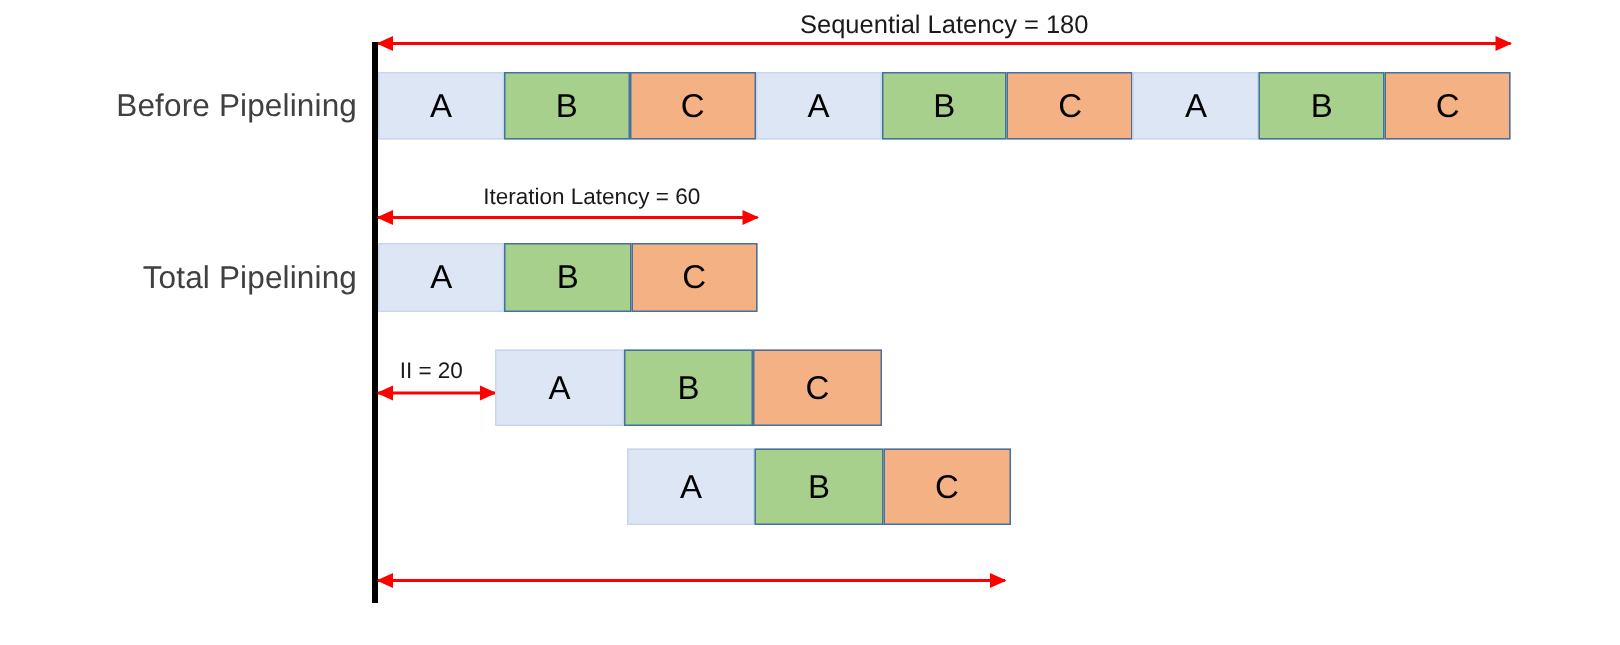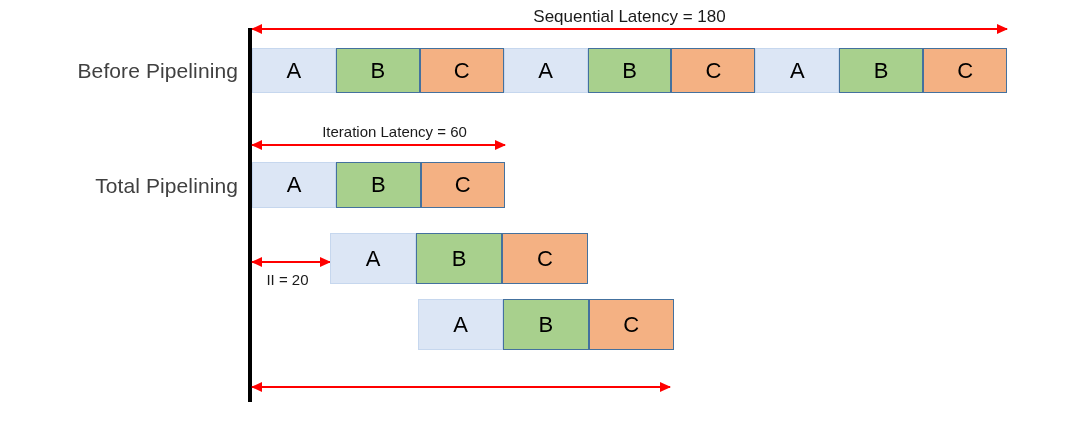--- a/index.html
+++ b/index.html
@@ -144,21 +144,21 @@
   </div>
 
   <div class="row-label" style="left:0px; top:175px; width:238px;">Total Pipelining</div>
 
   <div class="stage-row" style="left:252px; top:162px; width:253px; height:46px;">
     <div class="stage s-a" style="width:84.3px;height:46px;">A</div>
     <div class="stage s-b" style="width:84.3px;height:46px;">B</div>
     <div class="stage s-c" style="width:84.3px;height:46px;">C</div>
   </div>
 
-  <div class="measure-label" style="left:252px; top:240px; width:71px;margin-top:32px;">II = 20</div>
+  <div class="measure-label" style="left:252px; top:240px; width:71px;">II = 20</div>
   <div class="measure" style="left:252px; top:262px; width:78px;">
     <div class="bar"></div>
     <div class="head left"></div>
     <div class="head right"></div>
   </div>
 
   <div class="stage-row" style="left:330px; top:233px; width:258px; height:51px;">
     <div class="stage s-a" style="width:86px;height:51px;">A</div>
     <div class="stage s-b" style="width:86px;height:51px;">B</div>
     <div class="stage s-c" style="width:86px;height:51px;">C</div>

